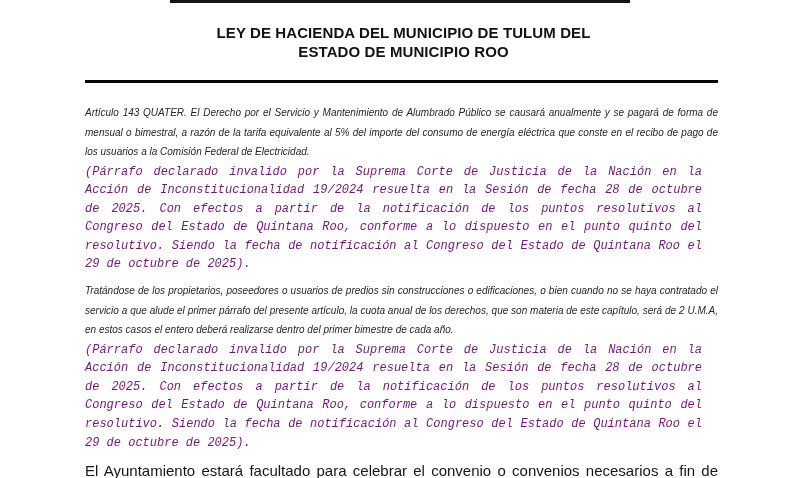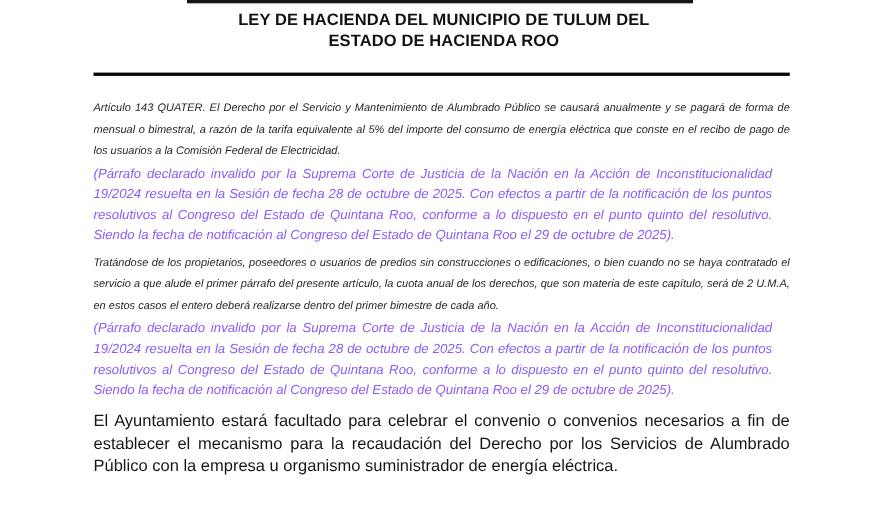--- a/index.html
+++ b/index.html
@@ -19,21 +19,21 @@
   .clip-bar {
     position: absolute;
     top: 0;
     left: 170px;
     width: 460px;
     height: 3px;
     background: #161616;
   }
   .title {
     margin: 0;
-    padding-top: 9px;
+    padding-top: 23px;
     text-align: center;
     font-weight: bold;
     font-size: 15px;
     line-height: 19px;
     color: #121212;
     letter-spacing: 0.1px;
   }
   .rule {
     margin: 19px 0 0 85px;
     width: 633px;
@@ -57,41 +57,42 @@
   }
   .para.second {
     margin-top: 7px;
   }
   .note {
     margin: 1px 16px 0 0;
     font-style: italic;
     font-size: 12px;
     line-height: 18.6px;
     text-align: justify;
-    color: #8b5cf6;
+    color: #701a75;
+    font-family: Liberation Mono, monospace;
   }
   .closing {
     margin: 9px 0 0 0;
     font-style: normal;
     font-size: 15px;
     line-height: 20.8px;
     text-align: justify;
     color: #161616;
   }
 </style>
 </head>
 <body>
 
 <div class="page">
 
   <div class="clip-bar"></div>
 
   <h1 class="title">
     <span>LEY DE HACIENDA DEL MUNICIPIO DE TULUM DEL</span><br>
-    <span>ESTADO DE HACIENDA ROO</span>
+    <span>ESTADO DE MUNICIPIO ROO</span>
   </h1>
 
   <div class="rule"></div>
 
   <div class="content">
     <p class="para first">Artículo 143 QUATER. El Derecho por el Servicio y Mantenimiento de Alumbrado Público se causará anualmente y se pagará de forma de mensual o bimestral, a razón de la tarifa equivalente al 5% del importe del consumo de energía eléctrica que conste en el recibo de pago de los usuarios a la Comisión Federal de Electricidad.</p>
 
     <p class="note">(Párrafo declarado invalido por la Suprema Corte de Justicia de la Nación en la Acción de Inconstitucionalidad 19/2024 resuelta en la Sesión de fecha 28 de octubre de 2025. Con efectos a partir de la notificación de los puntos resolutivos al Congreso del Estado de Quintana Roo, conforme a lo dispuesto en el punto quinto del resolutivo. Siendo la fecha de notificación al Congreso del Estado de Quintana Roo el 29 de octubre de 2025).</p>
 
     <p class="para second">Tratándose de los propietarios, poseedores o usuarios de predios sin construcciones o edificaciones, o bien cuando no se haya contratado el servicio a que alude el primer párrafo del presente artículo, la cuota anual de los derechos, que son materia de este capítulo, será de 2 U.M.A, en estos casos el entero deberá realizarse dentro del primer bimestre de cada año.</p>

